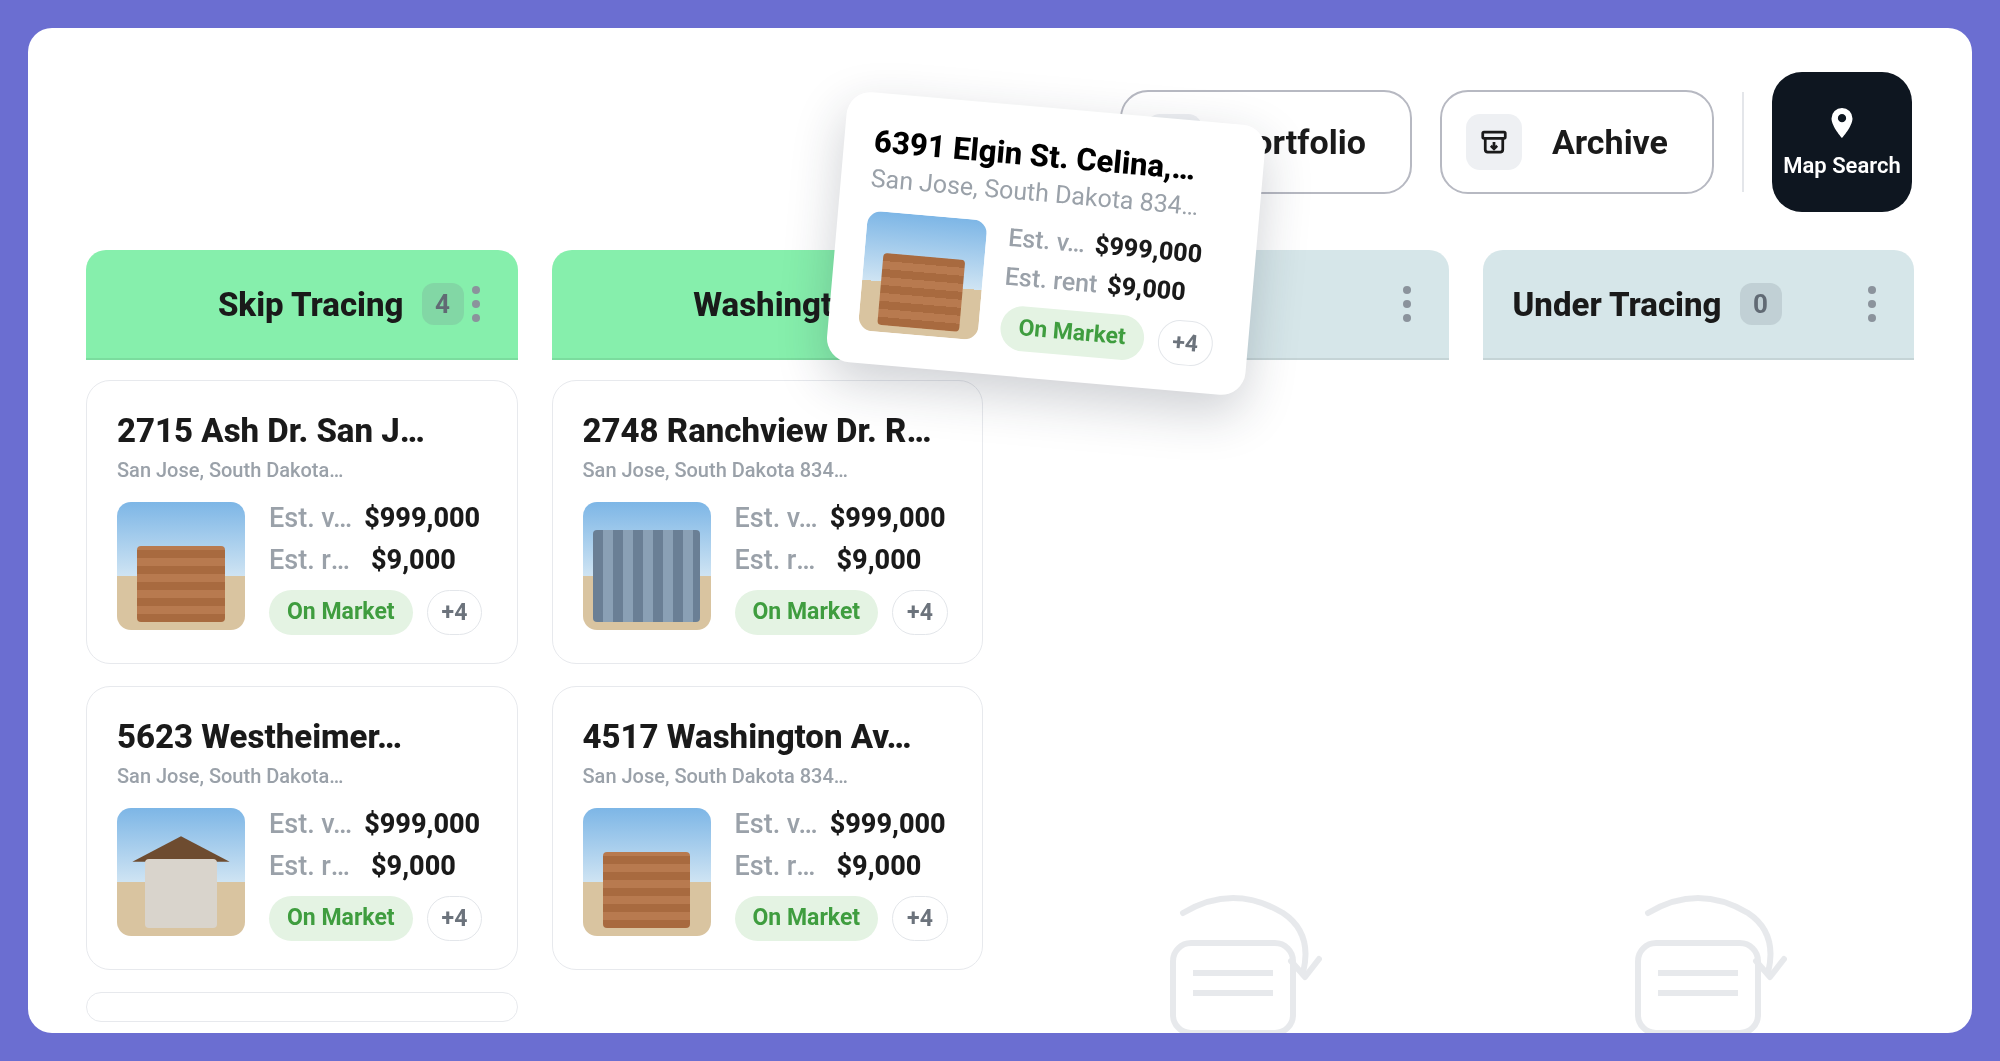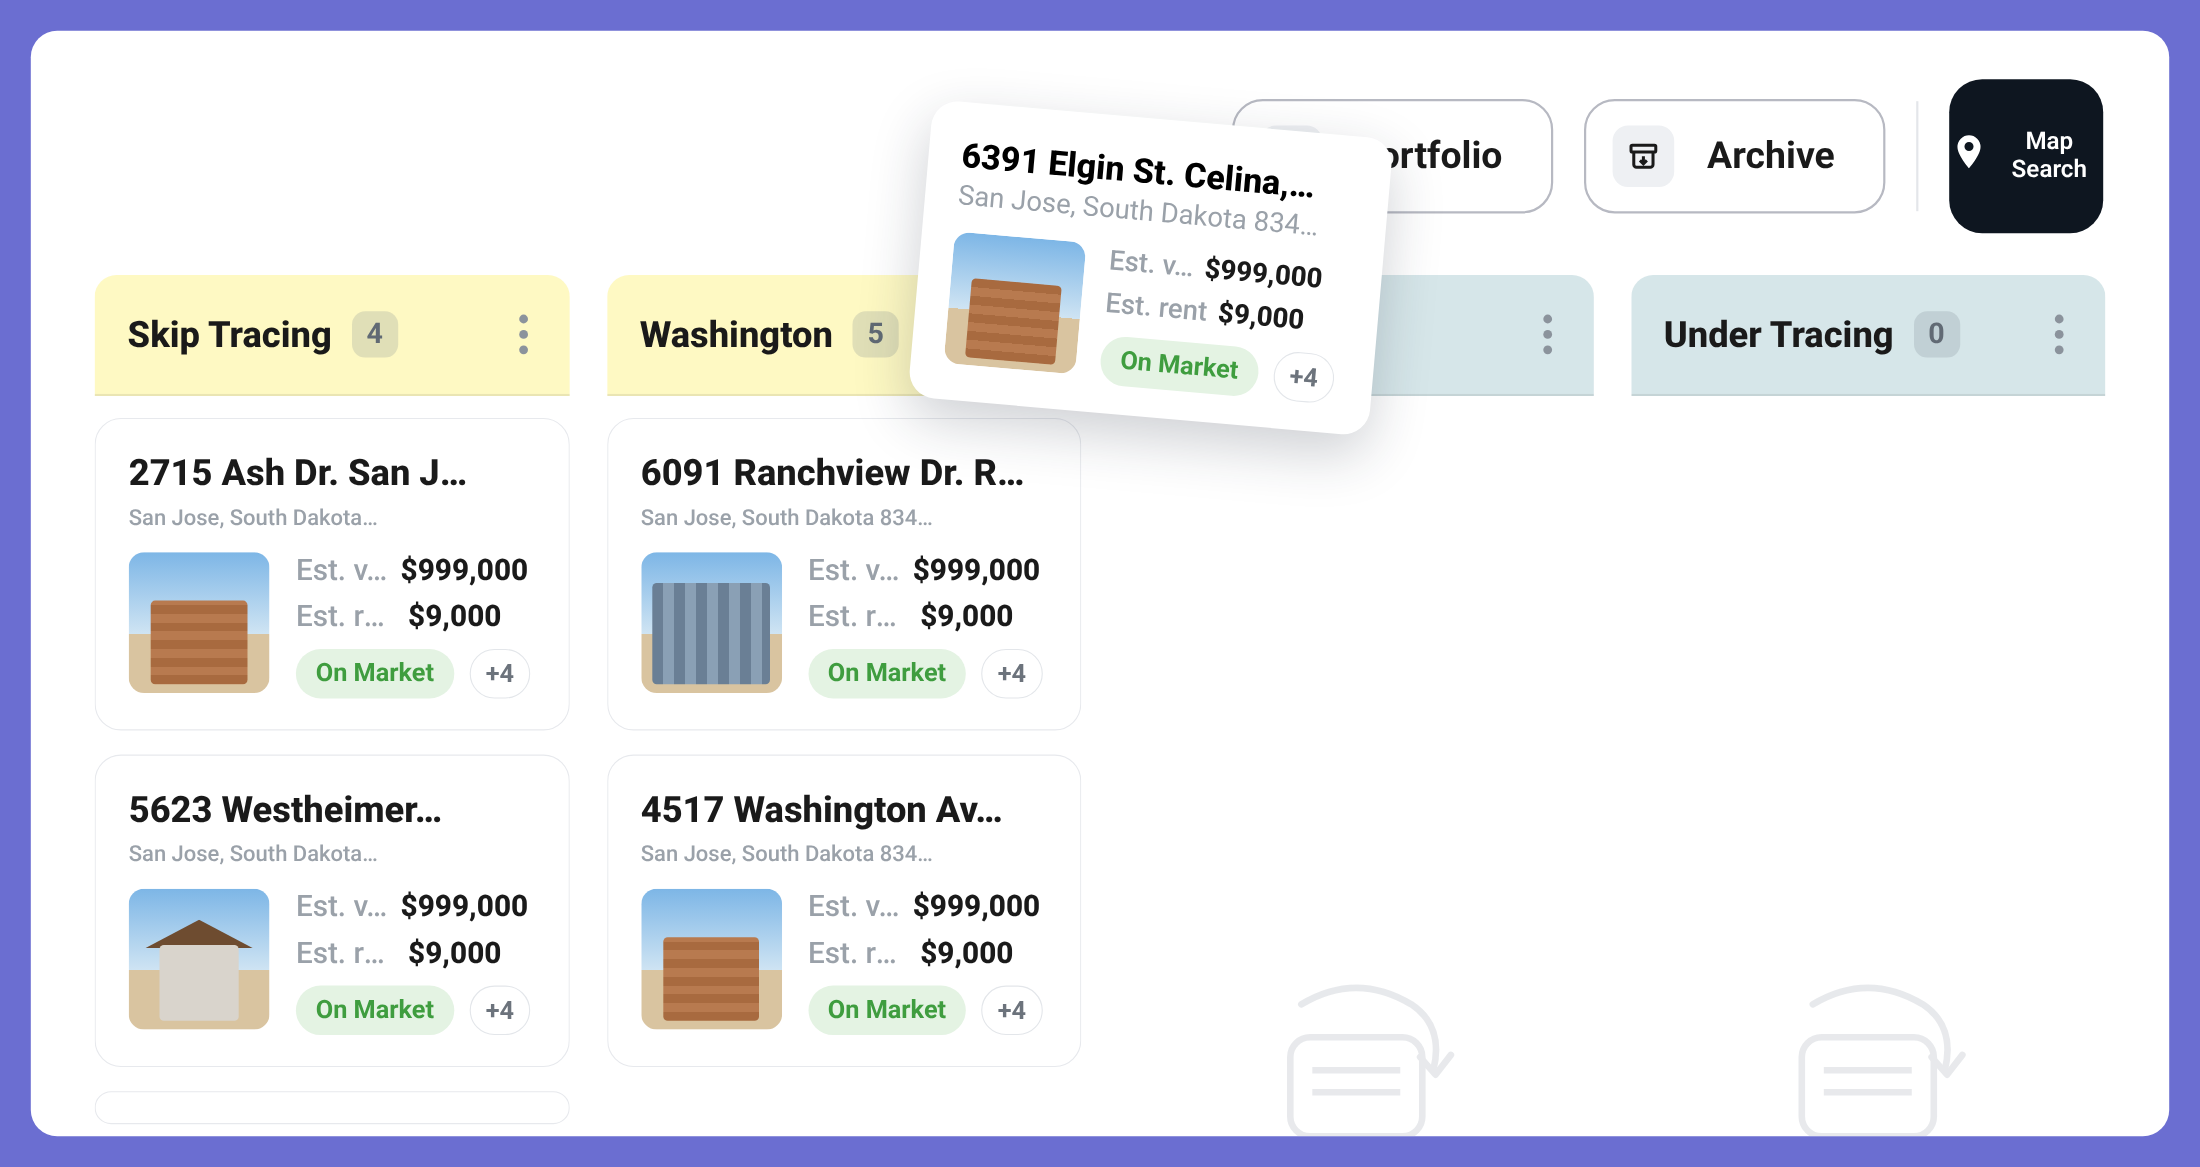--- a/index.html
+++ b/index.html
@@ -61,21 +61,21 @@
     height: 100px;
     background: #e4e6ea;
   }
   .map-search-btn {
     width: 140px;
     height: 140px;
     border-radius: 30px;
     background: #0e1620;
     color: #fff;
     display: flex;
-    flex-direction: row;
+    flex-direction: column;
     align-items: center;
     justify-content: center;
     gap: 6px;
     cursor: pointer;
     font-size: 22px;
     font-weight: 600;
     text-align: center;
     line-height: 1.2;
   }
 
@@ -97,21 +97,21 @@
   }
   .col-header {
     height: 110px;
     border-radius: 20px 20px 0 0;
     padding: 0 30px;
     display: flex;
     align-items: center;
     justify-content: space-between;
     border-bottom: 2px solid rgba(0,0,0,0.08);
   }
-  .col-header.green { background: #fef9c3; }
+  .col-header.green { background: #86efac; justify-content: flex-end; }
   .col-header.teal  { background: #d6e6e9; }
   .col-title-wrap { display: flex; align-items: center; gap: 18px; }
   .col-title {
     font-size: 33px;
     font-weight: 800;
     color: #1a1a1a;
   }
   .col-count {
     min-width: 42px;
     height: 42px;
@@ -376,21 +376,21 @@
             <span class="col-count">5</span>
           </div>
           <div class="kebab">
               <span></span>
               <span></span>
               <span></span>
             </div>
         </div>
         <div class="col-body">
           <div class="card">
-            <div class="addr1">6091 Ranchview Dr. R…</div>
+            <div class="addr1">2748 Ranchview Dr. R…</div>
             <div class="addr2">San Jose, South Dakota 834…</div>
             <div class="row-main">
               <div class="thumb">
                 <div class="thumb-sky"></div>
                   <div class="thumb-bldg glass"></div>
               </div>
               <div class="meta">
                 <div class="meta-row">
                   <span class="lbl">Est. v…</span>
                   <span class="val">$999,000</span>

